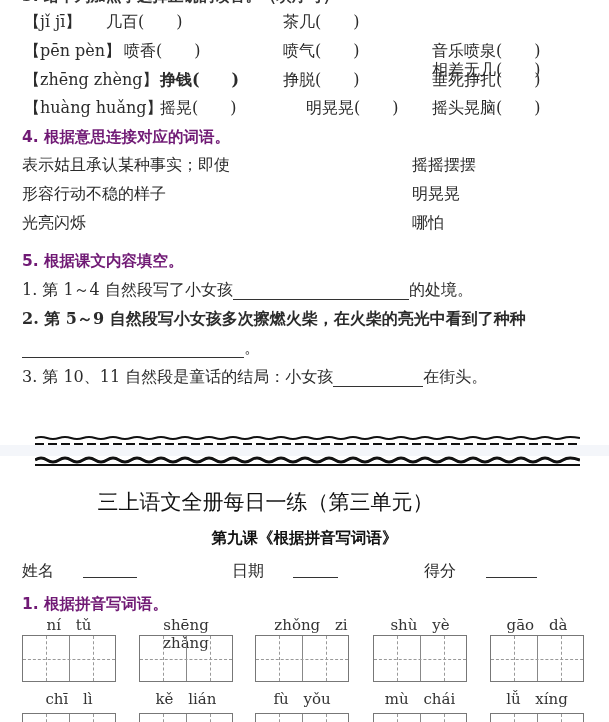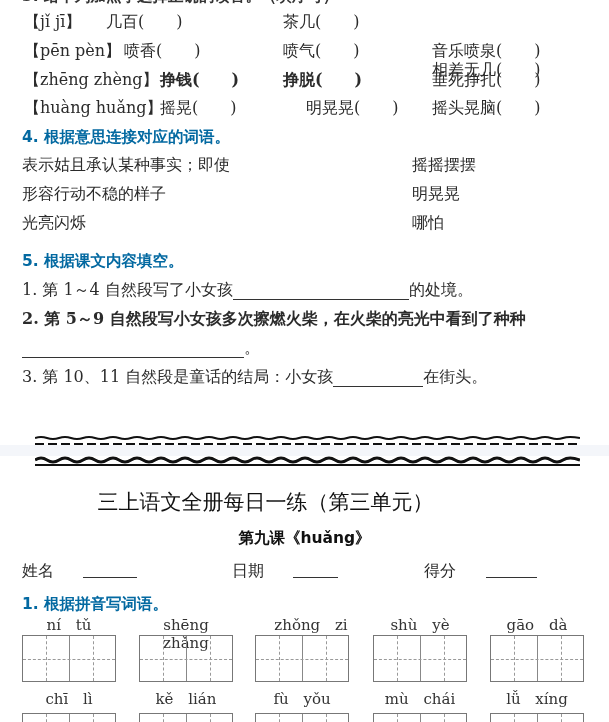--- a/index.html
+++ b/index.html
@@ -4,21 +4,21 @@
   <style>
     html, body { margin:0; padding:0; }
     body {
       width:609px; height:722px; overflow:hidden; position:relative;
       background:#ffffff;
       font-family: "DejaVu Serif", "Liberation Serif", serif;
       color:#2b2b2b;
     }
     .abs { position:absolute; white-space:nowrap; }
     .t16 { font-size:16px; line-height:20px; }
-    .h { font-family:"DejaVu Sans", "Liberation Sans", sans-serif; font-weight:bold; color:#0369a1; font-size:15.5px; line-height:20px; }
+    .h { font-family:"DejaVu Sans", "Liberation Sans", sans-serif; font-weight:bold; color:#701a75; font-size:15.5px; line-height:20px; }
     .cut { top:-14px; left:22px; color:#333; }
     .blank { display:inline-block; border-bottom:1px solid #333; height:16px; vertical-align:bottom; }
     .pagebreak { position:absolute; left:0; top:445px; width:609px; height:11px; background:#f4f6fa; }
     .wave { position:absolute; left:35px; width:545px; }
     .title { font-family:"DejaVu Serif", "Liberation Serif", serif; font-size:21px; color:#111; text-align:center; width:531px; left:0; }
     .subtitle { font-family:"DejaVu Sans", "Liberation Sans", sans-serif; font-weight:bold; font-size:15.5px; color:#111; text-align:center; width:609px; left:0; }
     .grid { position:absolute; width:94px; height:47px; border:1.5px solid #777; box-sizing:border-box; }
     .grid .mid { position:absolute; left:46px; top:0; bottom:0; border-left:1.5px solid #888; }
     .grid .dv1 { position:absolute; left:23px; top:0; bottom:0; border-left:1px dashed #999; }
     .grid .dv2 { position:absolute; left:70px; top:0; bottom:0; border-left:1px dashed #999; }
@@ -38,21 +38,21 @@
 </div>
 <div>
   <div class="abs t16" style="left:24px;top:41px;">【pēn pèn】</div>
   <div class="abs t16" style="left:124px;top:41px;">喷香(　　)</div>
   <div class="abs t16" style="left:283px;top:41px;">喷气(　　)</div>
   <div class="abs t16" style="left:432px;top:41px;">音乐喷泉(　　)</div>
 </div>
 <div>
   <div class="abs t16" style="left:24px;top:70px;">【zhēng zhèng】</div>
   <div class="abs t16" style="left:160px;top:70px;font-weight:bold;">挣钱(　　)</div>
-  <div class="abs t16" style="left:283px;top:70px;font-weight:bold;">挣脱(　　)</div>
+  <div class="abs t16" style="left:283px;top:70px;">挣脱(　　)</div>
   <div class="abs t16" style="left:432px;top:70px;">垂死挣扎(　　)</div>
 </div>
 <div>
   <div class="abs t16" style="left:24px;top:98px;">【huàng huǎng】</div>
   <div class="abs t16" style="left:160px;top:98px;text-align:right;">摇晃(　　)</div>
   <div class="abs t16" style="left:283px;top:98px;margin-left:23px;">明晃晃(　　)</div>
   <div class="abs t16" style="left:432px;top:98px;">摇头晃脑(　　)</div>
 </div>
 
 <div class="abs h" style="left:22px;top:127px;">4. 根据意思连接对应的词语。</div>
@@ -77,21 +77,21 @@
 
 <svg class="wave" style="top:435px;" width="545" height="34" viewBox="0 0 545 34">
   <path d="M0 3 Q6 1 12 3 T24 3 T36 3 T48 3 T60 3 T72 3 T84 3 T96 3 T108 3 T120 3 T132 3 T144 3 T156 3 T168 3 T180 3 T192 3 T204 3 T216 3 T228 3 T240 3 T252 3 T264 3 T276 3 T288 3 T300 3 T312 3 T324 3 T336 3 T348 3 T360 3 T372 3 T384 3 T396 3 T408 3 T420 3 T432 3 T444 3 T456 3 T468 3 T480 3 T492 3 T504 3 T516 3 T528 3 T545 3" stroke="#111" stroke-width="2" fill="none"></path>
   <line x1="0" y1="9" x2="545" y2="9" stroke="#111" stroke-width="2" stroke-dasharray="9,4"></line>
   <path d="M0 25 Q6 21 12 25 T24 25 T36 25 T48 25 T60 25 T72 25 T84 25 T96 25 T108 25 T120 25 T132 25 T144 25 T156 25 T168 25 T180 25 T192 25 T204 25 T216 25 T228 25 T240 25 T252 25 T264 25 T276 25 T288 25 T300 25 T312 25 T324 25 T336 25 T348 25 T360 25 T372 25 T384 25 T396 25 T408 25 T420 25 T432 25 T444 25 T456 25 T468 25 T480 25 T492 25 T504 25 T516 25 T528 25 T545 25" stroke="#111" stroke-width="3" fill="none"></path>
   <line x1="0" y1="30" x2="545" y2="30" stroke="#111" stroke-width="2"></line>
 </svg>
 <div class="pagebreak"></div>
 
 <div class="abs title" style="top:488px;">三上语文全册每日一练（第三单元）</div>
-<div class="abs subtitle" style="top:528px;">第九课《huǎng》</div>
+<div class="abs subtitle" style="top:528px;">第九课《根据拼音写词语》</div>
 
 <div class="abs t16" style="left:22px;top:561px;">姓名</div>
 <span class="abs blank" style="left:83px;top:561px;width:54px;"></span>
 <div class="abs t16" style="left:232px;top:561px;">日期</div>
 <span class="abs blank" style="left:293px;top:561px;width:45px;"></span>
 <div class="abs t16" style="left:424px;top:561px;">得分</div>
 <span class="abs blank" style="left:486px;top:561px;width:51px;"></span>
 
 <div class="abs h" style="left:22px;top:594px;">1. 根据拼音写词语。</div>
 

